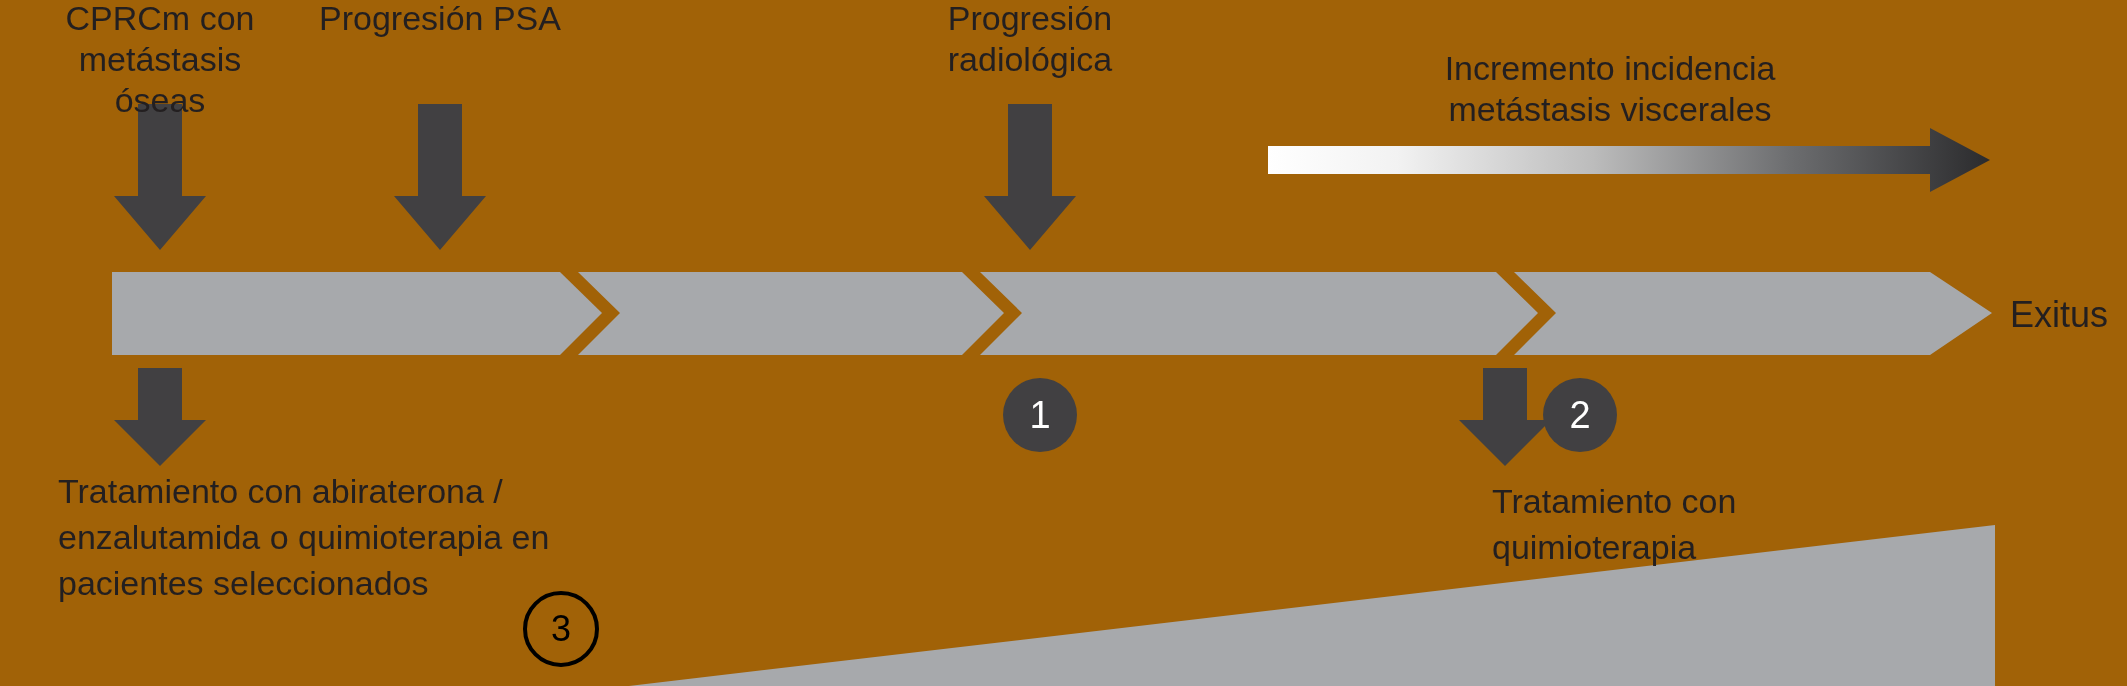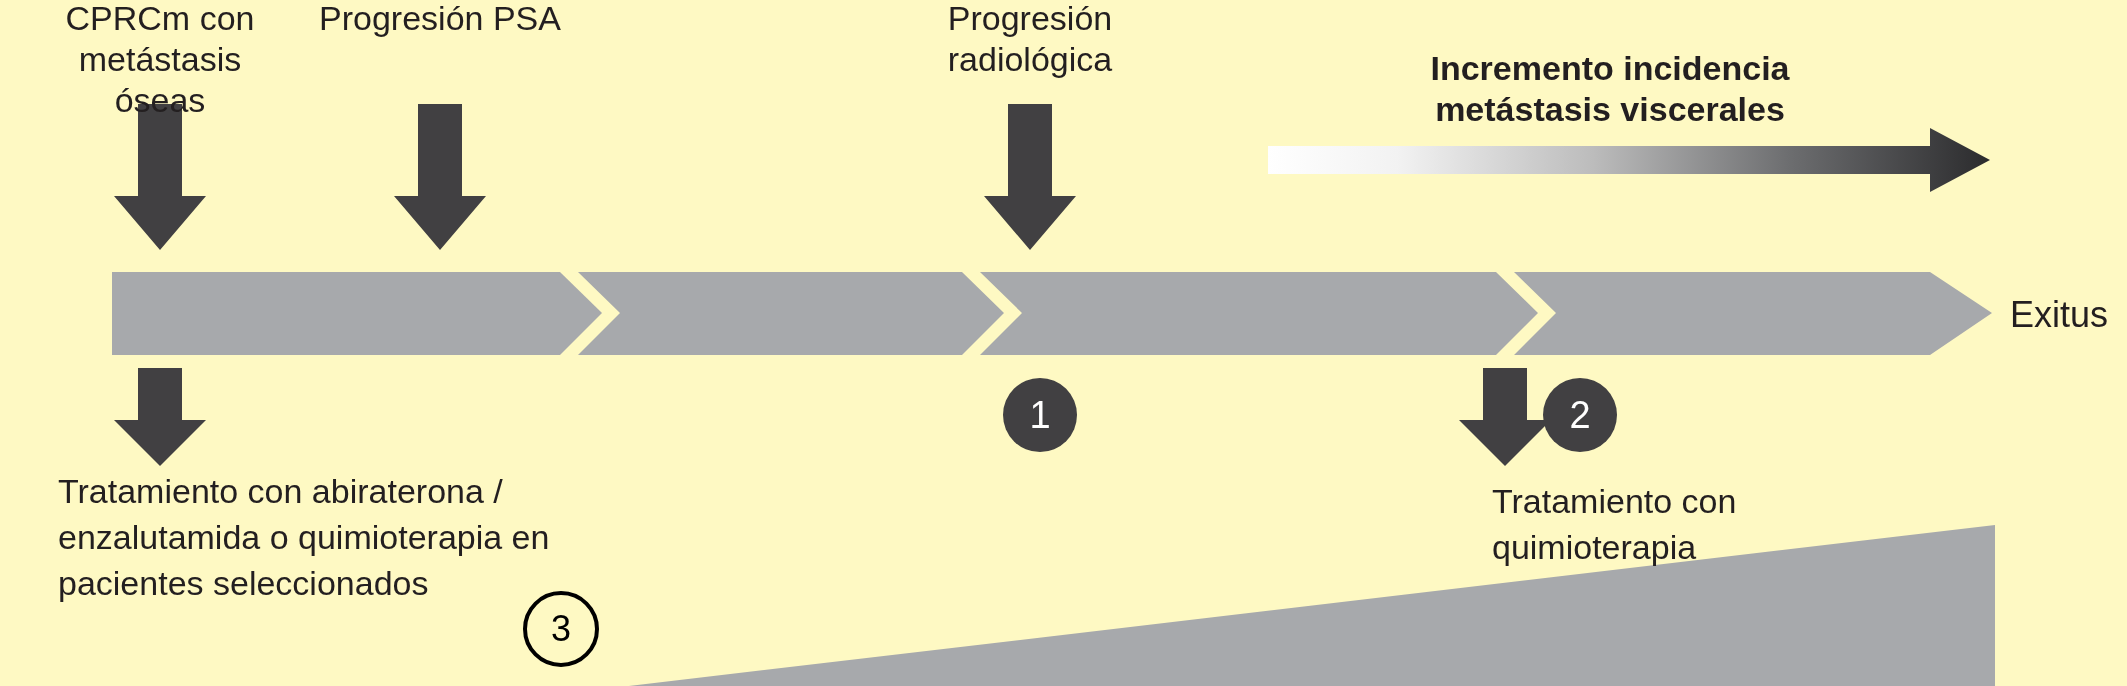--- a/index.html
+++ b/index.html
@@ -7,21 +7,21 @@
   body{
     font-family:"Liberation Sans","DejaVu Sans",sans-serif;
     color:#231f20;
     -webkit-font-smoothing:antialiased;
   }
   #stage{
     position:relative;
     width:2127px;
     height:686px;
     overflow:hidden;
-    background:#fef9c3;
+    background:#a16207;
   }
   .lbl{
     position:absolute;
     font-size:34px;
     line-height:41px;
     color:#231f20;
     text-align:center;
     white-space:pre-line;
   }
   .lbl-left{text-align:left;}
@@ -123,21 +123,21 @@
 
   <div class="lbl" style="left:0px; top:-2px; width:320px;">CPRCm con
 metástasis
 óseas</div>
 
   <div class="lbl" style="left:250px; top:-2px; width:380px;">Progresión PSA</div>
 
   <div class="lbl" style="left:850px; top:-2px; width:360px;">Progresión
 radiológica</div>
 
-  <div class="lbl" style="left:1300px; top:48px; width:620px;font-weight:bold;">Incremento incidencia
+  <div class="lbl" style="left:1300px; top:48px; width:620px;">Incremento incidencia
 metástasis viscerales</div>
 
   <div class="exitus" style="left:2010px; top:294px;">Exitus</div>
 
   <div class="num-circle num-filled" style="left:1003px; top:378px;">1</div>
 
   <div class="num-circle num-filled" style="left:1543px; top:378px;">2</div>
 
   <div class="num-circle num-outline" style="left:523px; top:591px;">3</div>
 

